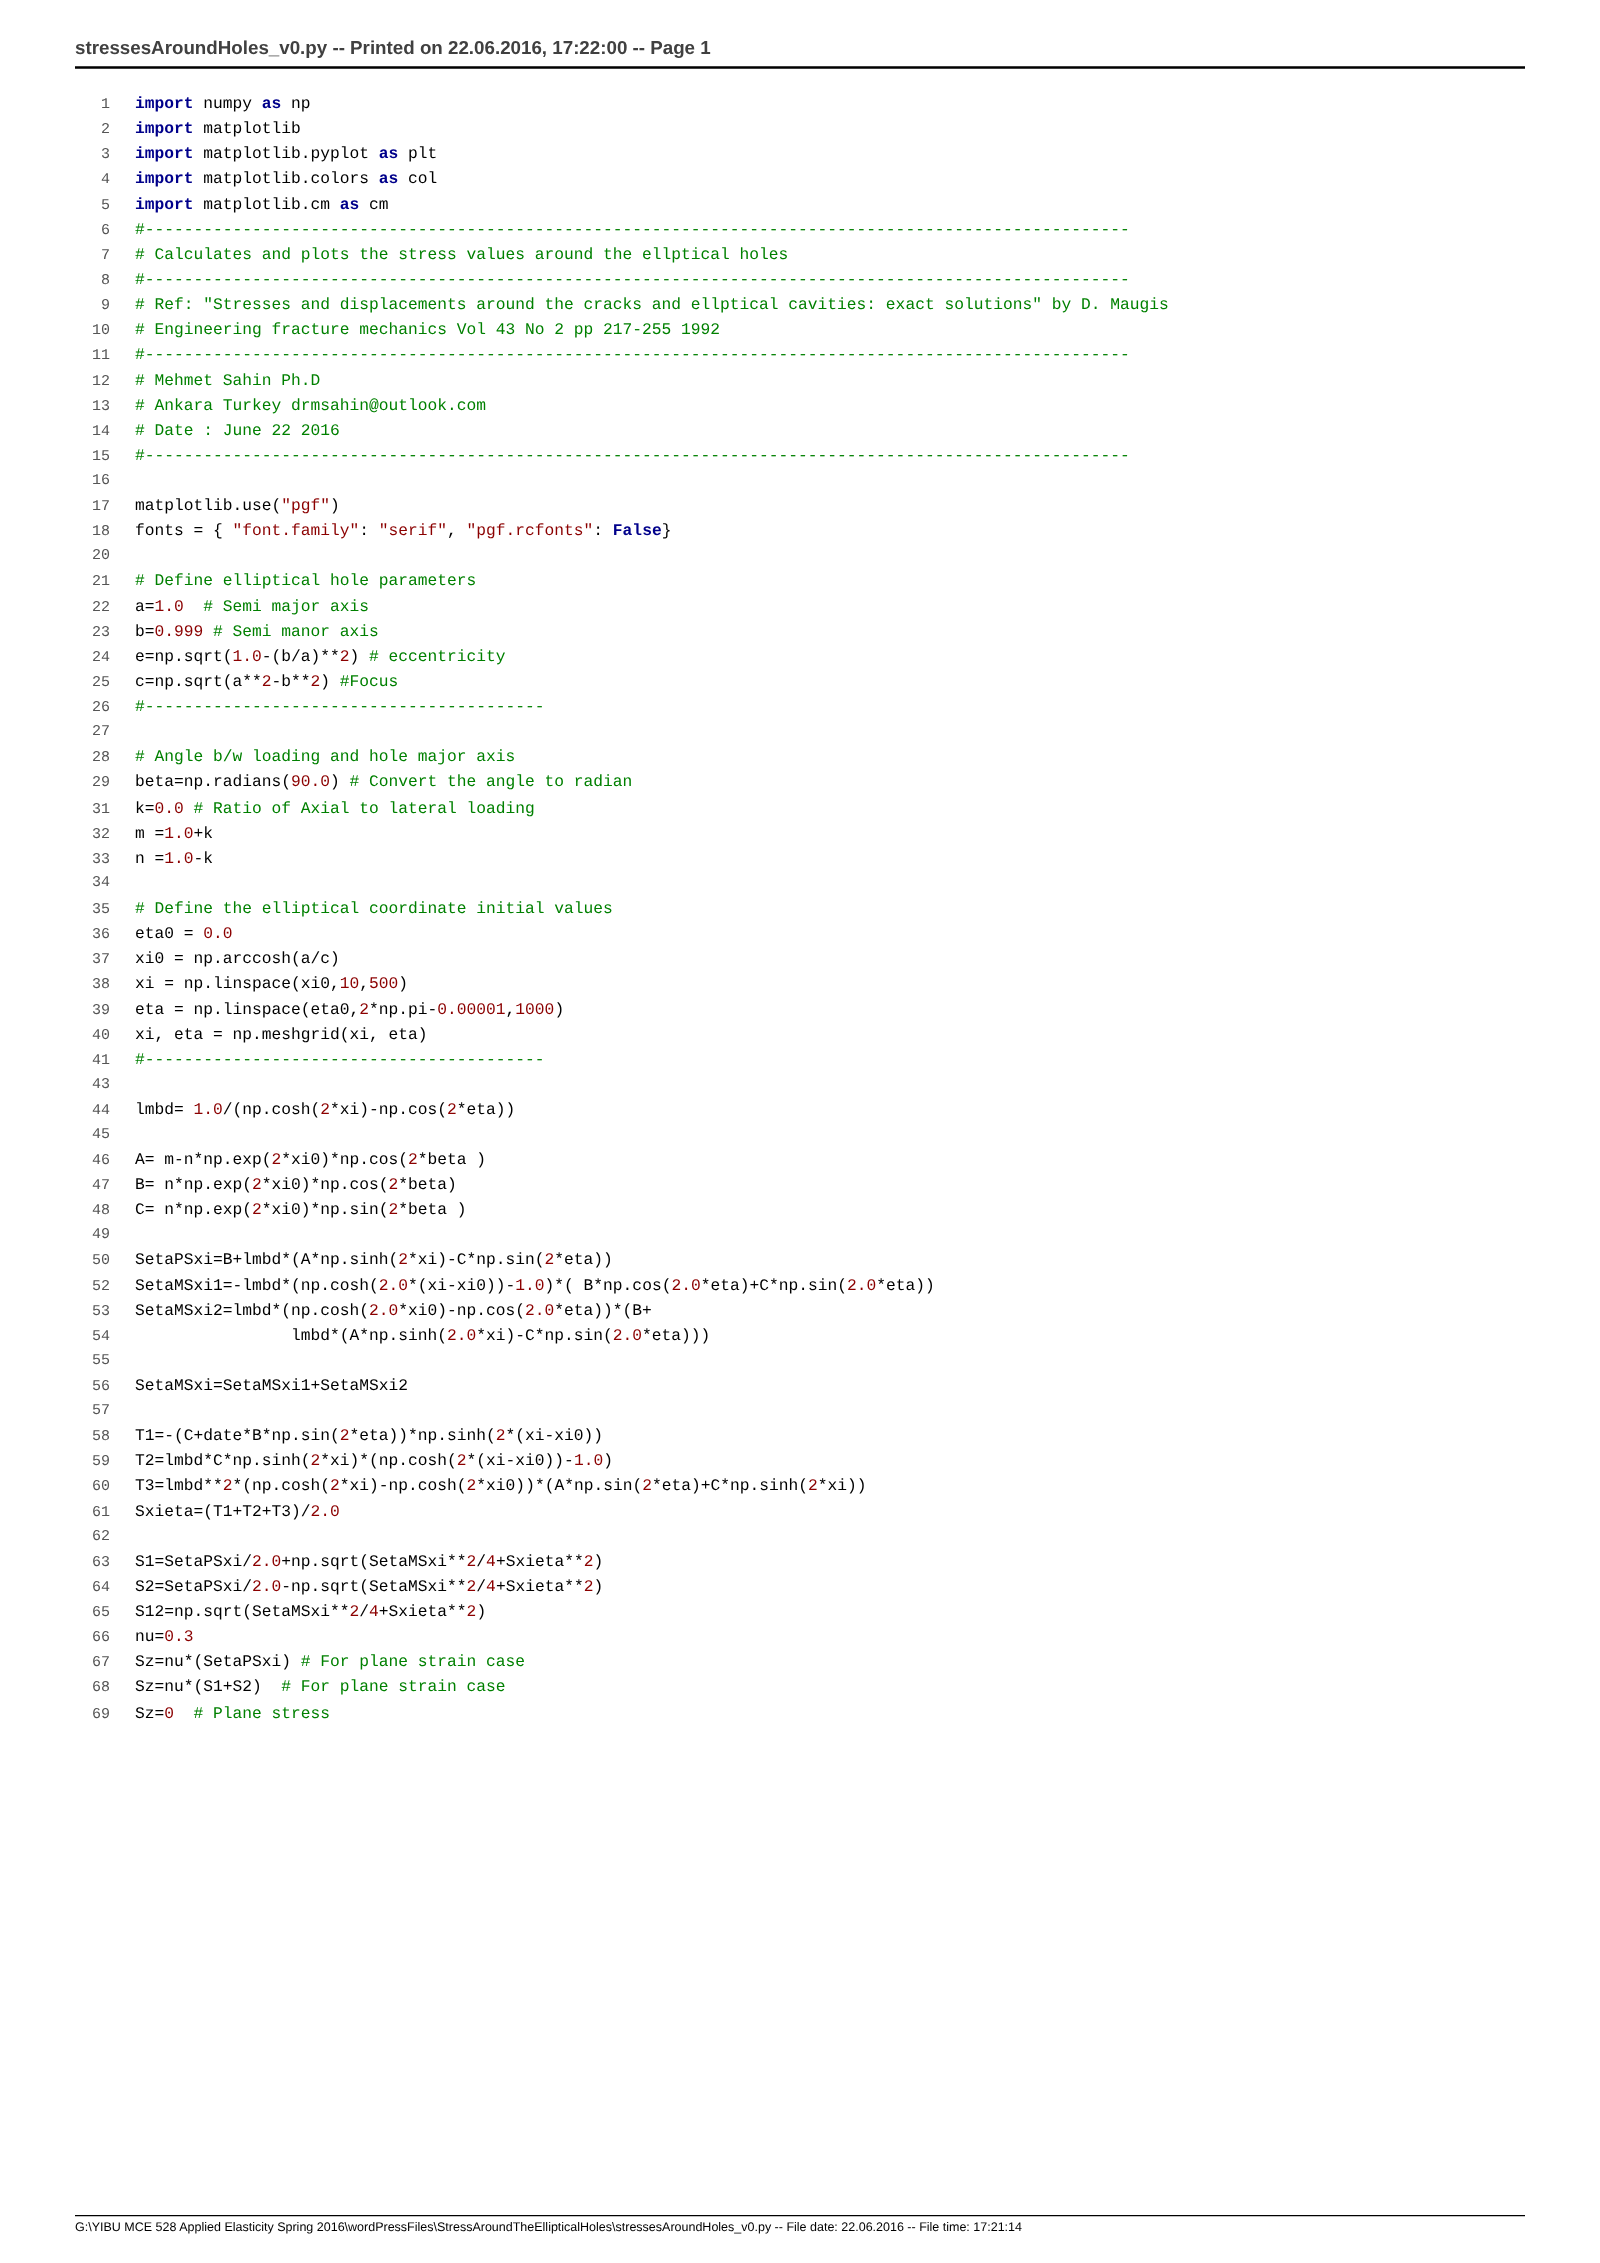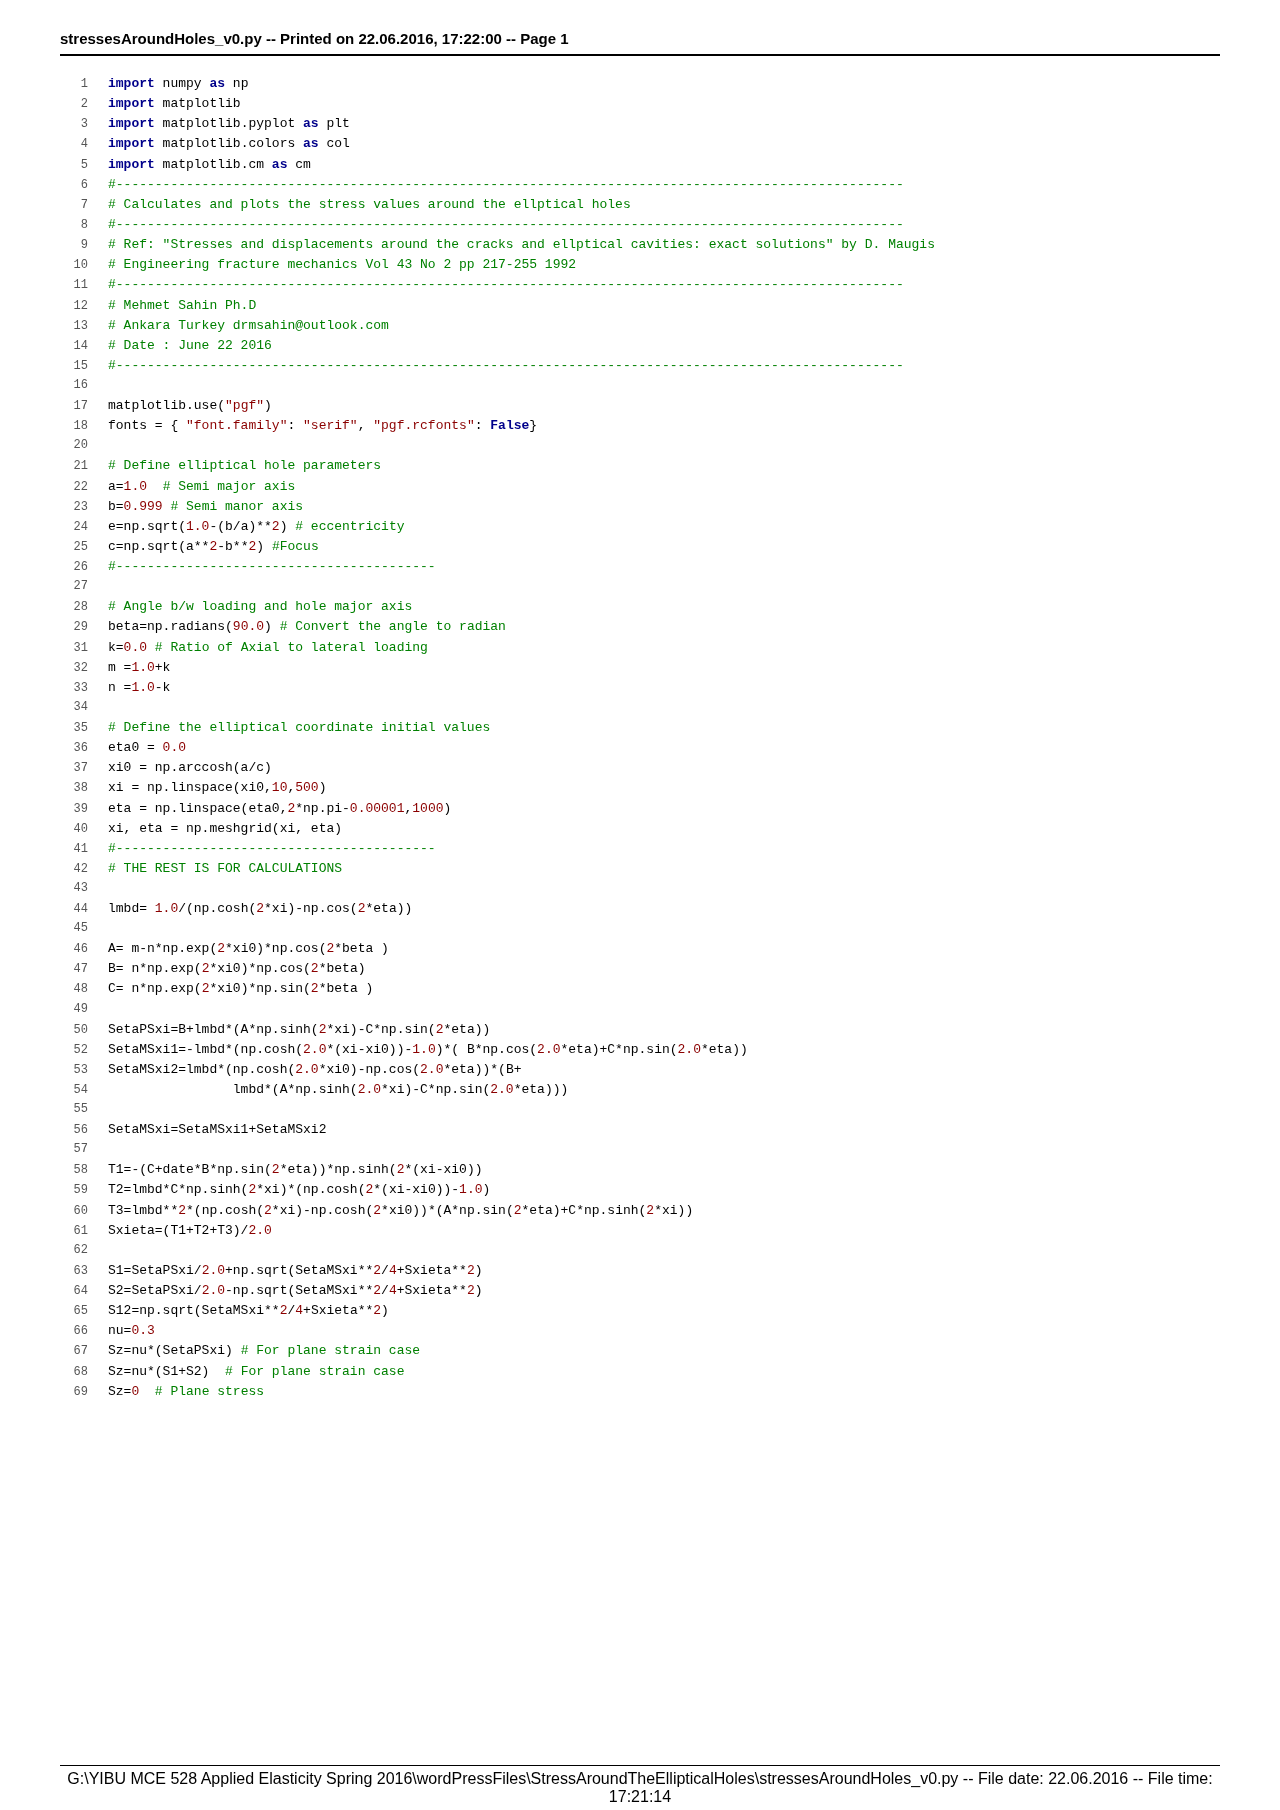--- a/index.html
+++ b/index.html
@@ -21,21 +21,21 @@
     }
     .page-header {
       border-bottom: 2px solid #000;
       padding-bottom: 6px;
       margin-bottom: 18px;
     }
     .page-header-title {
       font-family: Arial, sans-serif;
       font-size: 15px;
       font-weight: bold;
-      color: #000000;
+      color: #404040;
     }
     .code-block {
       line-height: 1.55;
     }
     .line {
       display: flex;
       align-items: baseline;
       min-height: 20px;
     }
     .line-num {
@@ -54,29 +54,28 @@
       font-size: 13px;
     }
     
     .kw { color: #00008B; font-weight: bold; text-align: center; } 
     .comment { color: #008000; }
     .string { color: #8B0000; }
     .num { color: #8B0000; text-align: center; }
     .plain { color: #000; }
     .page-footer {
       position: absolute;
-      bottom: 4px;
+      bottom: 22px;
       left: 60px;
       right: 60px;
       font-family: Arial, sans-serif;
-      font-size: 16px;
+      font-size: 10px;
       color: #000;
       border-top: 1px solid #000;
       padding-top: 4px;
-      text-align: center;
     }
   </style>
 </head>
 <body>
 
 <div class="page-container">
   <div class="page-header">
     <span class="page-header-title">stressesAroundHoles_v0.py -- Printed on 22.06.2016, 17:22:00 -- Page 1</span>
   </div>
 
@@ -231,24 +230,20 @@
       </div>
       <div class="line">
         <span class="line-num">40</span>
         <span class="line-code"><span class="plain">xi, eta = np.meshgrid(xi, eta)</span></span>
       </div>
       <div class="line">
         <span class="line-num">41</span>
         <span class="line-code"><span class="comment">#-----------------------------------------</span></span>
       </div>
       <div class="line">
-        <span class="line-num">42</span>
-        <span class="line-code"><span class="comment"># THE REST IS FOR CALCULATIONS</span></span>
-      </div>
-      <div class="line">
         <span class="line-num">43</span>
         <span class="line-code"><span class="plain"></span></span>
       </div>
       <div class="line">
         <span class="line-num">44</span>
         <span class="line-code"><span class="plain">lmbd= </span><span class="num">1.0</span><span class="plain">/(np.cosh(</span><span class="num">2</span><span class="plain">*xi)-np.cos(</span><span class="num">2</span><span class="plain">*eta))</span></span>
       </div>
       <div class="line">
         <span class="line-num">45</span>
         <span class="line-code"><span class="plain"></span></span>

